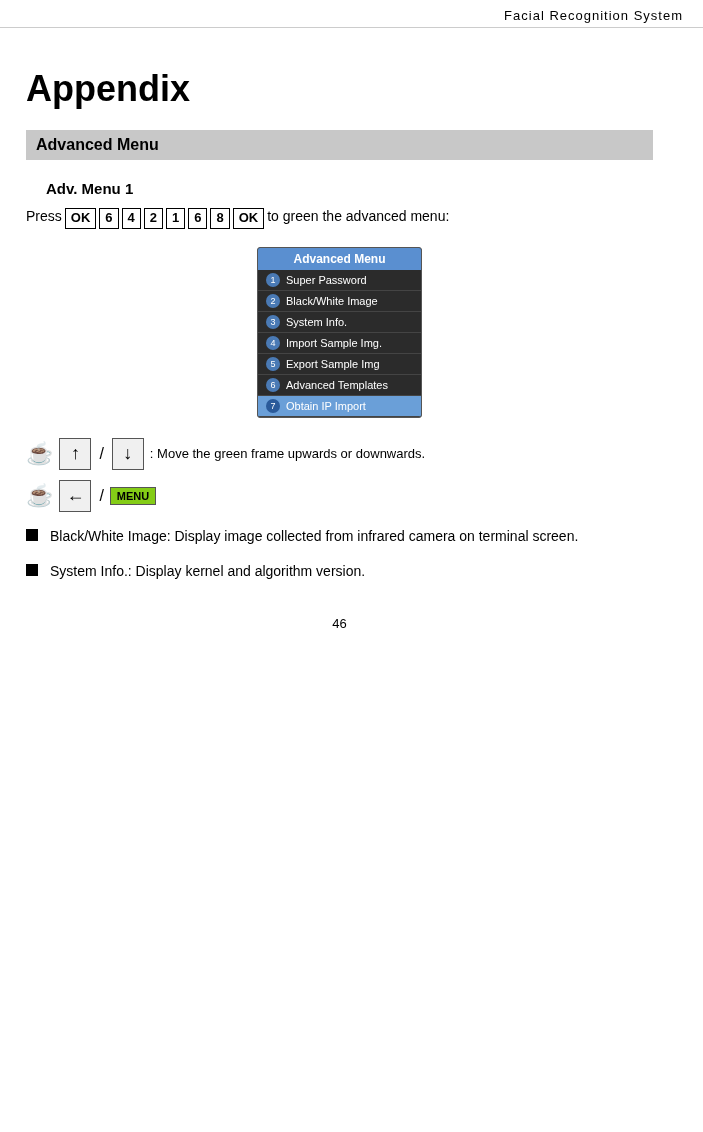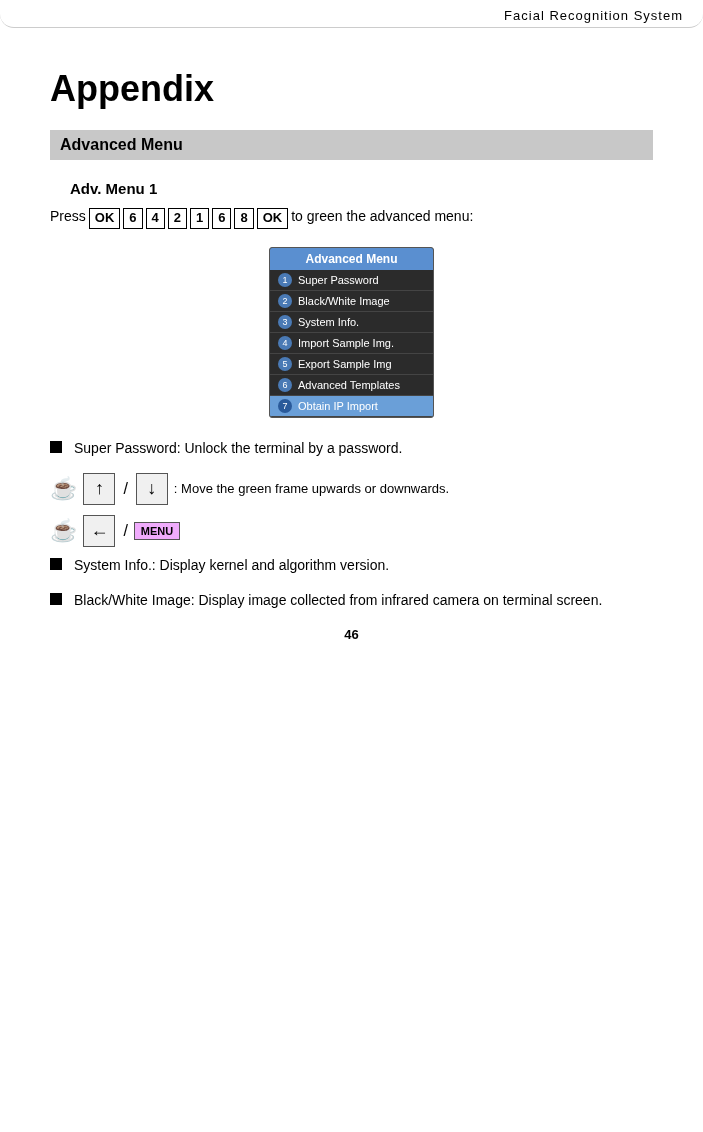--- a/index.html
+++ b/index.html
@@ -10,24 +10,23 @@
       min-height: 1132px;
       position: relative;
       color: #000;
     }
     .page-header {
       text-align: right;
       padding: 8px 20px 4px 20px;
       font-size: 13px;
       border-bottom: 1px solid #ccc;
       letter-spacing: 1px;
-      border-radius: 14px;
     }
     .content {
-      padding: 20px 50px 40px 50px;
+      padding: 20px 50px 40px 26px;
     }
     .appendix-title {
       font-size: 36px;
       font-weight: bold;
       margin-top: 20px;
       margin-bottom: 20px;
     }
     .section-header {
       background: #c8c8c8;
       padding: 6px 10px;
@@ -140,28 +139,27 @@
       font-size: 22px;
     }
     .slash {
       font-size: 16px;
       margin: 0 2px;
     }
     .menu-label-box {
       border: 1.5px solid #555;
       padding: 2px 6px;
       font-size: 11px;
-      background: #f0abfc;
+      background: #84cc16;
       font-weight: bold;
     }
     .page-number {
       text-align: center;
       font-size: 13px;
-      margin-top: 16px;
-      font-weight: bold;
+      margin-top: 34px;
     }
   </style>
 </head>
 <body>
 
 <div class="page-header">
   <span>Facial  Recognition  System</span>
 </div>
 
 <div class="content">
@@ -210,52 +208,46 @@
     <div class="menu-item">
       <span class="num">6</span>
       <span>Advanced Templates</span>
     </div>
     <div class="menu-item selected">
       <span class="num">7</span>
       <span>Obtain IP Import</span>
     </div>
   </div>
 
-  <div class="bullet-item">
-    <div class="bullet-square"></div>
-    <div class="bullet-text">
-      <span>Super Password: Unlock the terminal by a password.</span>
-    </div>
-  </div>
 
   <div class="icon-row">
     <span class="coffee-icon">☕</span>
     <div class="icon-box">↑</div>
     <span class="slash">/</span>
     <div class="icon-box">↓</div>
     <span>: Move the green frame upwards or downwards.</span>
   </div>
 
   <div class="icon-row">
     <span class="coffee-icon">☕</span>
     <div class="icon-box">←</div>
     <span class="slash">/</span>
     <div class="menu-label-box">MENU</div>
   </div>
 
+  <div class="bullet-item" style="margin-top:14px;">
+    <div class="bullet-square"></div>
+    <div class="bullet-text">
+      <span>Black/White Image: Display image collected from infrared camera on terminal screen.</span>
+    </div>
+  </div>
+
   <div class="bullet-item">
     <div class="bullet-square"></div>
     <div class="bullet-text">
       <span>System Info.: Display kernel and algorithm version.</span>
     </div>
   </div>
 
-  <div class="bullet-item" style="margin-top:14px;">
-    <div class="bullet-square"></div>
-    <div class="bullet-text">
-      <span>Black/White Image: Display image collected from infrared camera on terminal screen.</span>
-    </div>
-  </div>
-
 
   <div class="page-number">46</div>
 
 </div>
 
 </body></html>

